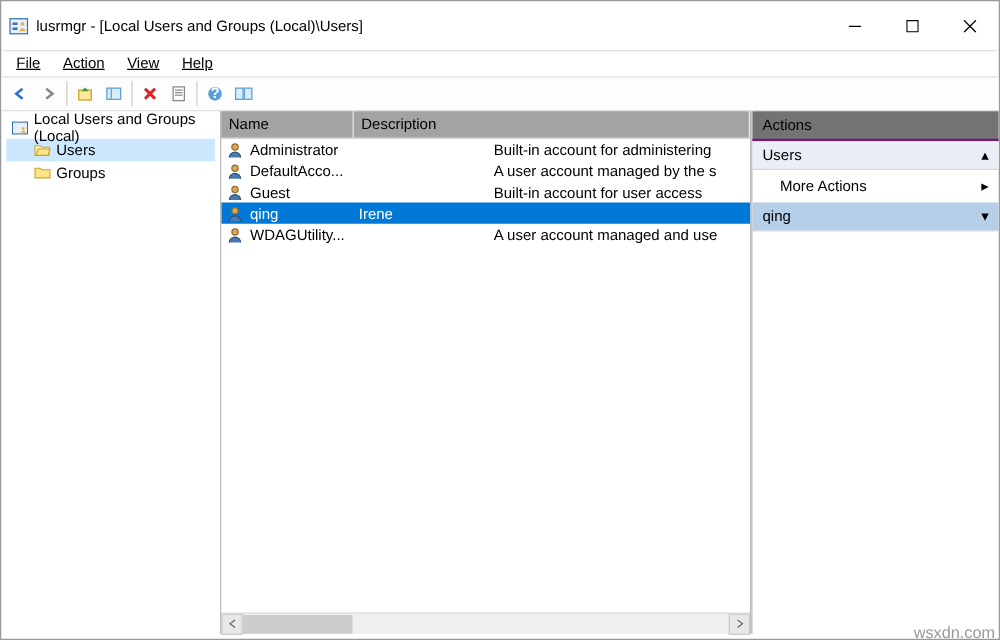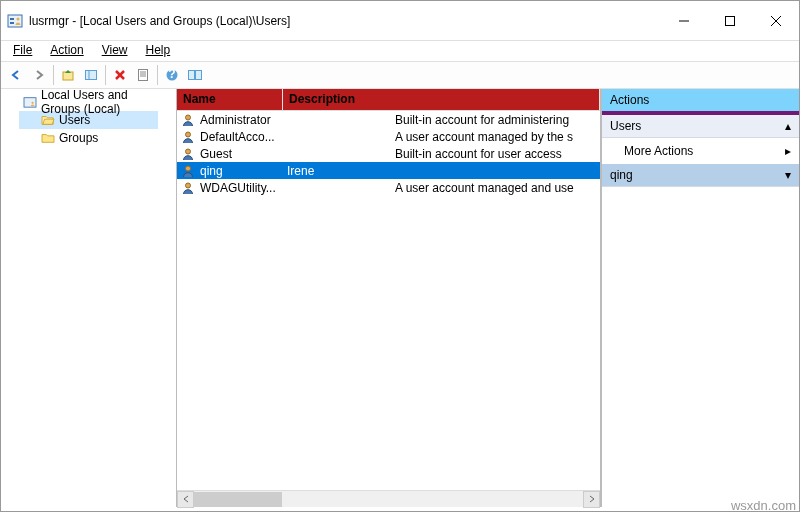--- a/index.html
+++ b/index.html
@@ -7,42 +7,42 @@
   .titlebar { height: 40px; display: flex; align-items: center; padding: 0 0 0 6px; border-bottom: 1px solid #e0e0e0; }
   .titlebar .app-icon { width: 16px; height: 16px; margin-right: 6px; }
   .titlebar .title { flex: 1; }
   .win-btn { width: 46px; height: 30px; display: flex; align-items: center; justify-content: center; }
   .menubar { height: 20px; display: flex; align-items: flex-end; padding: 2px 4px; gap: 2px; text-decoration: underline; }
   .menubar .menu-item { padding: 2px 8px; }
   .toolbar { height: 28px; display: flex; align-items: center; padding: 2px 4px; border-top: 1px solid #e0e0e0; border-bottom: 1px solid #e0e0e0; background: #fdfdfd; gap: 1px; }
   .tb-btn { width: 22px; height: 22px; display: flex; align-items: center; justify-content: center; border: 1px solid transparent; }
   .tb-sep { width: 1px; height: 20px; background: #ccc; margin: 0 2px; }
   .content { display: flex; height: calc(100% - 30px - 20px - 28px - 14px); }
-  .tree-pane { width: 176px; border-right: 1px solid #bbb; padding: 4px 18px; }
+  .tree-pane { width: 176px; border-right: 1px solid #bbb; padding: 4px 4px; }
   .tree-row { display: flex; align-items: center; height: 18px; padding-left: 4px; gap: 4px; }
   .tree-child { padding-left: 22px; }
   .tree-selected { background: #cce8ff; }
   .folder-icon { width: 14px; height: 12px; }
   .list-pane { flex: 1; border-right: 1px solid #bbb; display: flex; flex-direction: column; }
-  .list-header { display: flex; height: 22px; border-bottom: 1px solid #ddd; background: #b91c1c; font-weight: bold; }
+  .list-header { display: flex; height: 22px; border-bottom: 1px solid #ddd; background: #a3a3a3; }
   .list-header .col { padding: 3px 6px; border-right: 1px solid #e5e5e5; white-space: nowrap; overflow: hidden; }
   .col-name { width: 106px; }
   .col-full { width: 108px; }
   .col-desc { flex: 1; }
   .list-body { flex: 1; overflow: hidden; }
   .row { display: flex; height: 17px; align-items: center; }
   .row.selected { background: #0078d7; color: #fff; }
   .row .cell { padding: 0 2px 0 4px; white-space: nowrap; overflow: hidden; text-overflow: ellipsis; display: flex; align-items: center; gap: 5px; }
   .user-icon { width: 14px; height: 14px; flex-shrink: 0; }
   .hscroll { height: 17px; border-top: 1px solid #ddd; background: #f0f0f0; display: flex; align-items: center; }
   .hscroll .arrow { width: 17px; height: 17px; background: #e8e8e8; border: 1px solid #ccc; display:flex; align-items:center; justify-content:center;}
   .hscroll .track { flex: 1; height: 15px; position: relative; }
   .hscroll .thumb { position: absolute; left: 0; top: 0; height: 15px; width: 88px; background: #cdcdcd; }
   .action-pane { width: 198px; display: flex; flex-direction: column; border-left: 1px solid #bbb; }
-  .action-title { padding: 4px 8px; font-weight: 400; border-bottom: 4px solid #701a75; background: #7dd3fc; }
+  .action-title { padding: 4px 8px; font-weight: 400; border-bottom: 2px solid #701a75; background: #737373; }
   .action-group-hdr { background: #e9eef7; padding: 4px 8px; display: flex; justify-content: space-between; border-bottom: 1px solid #d4d9e4; }
   .action-group-hdr.sel { background: #b6cfe8; }
   .action-item { padding: 6px 8px 6px 22px; display: flex; justify-content: space-between; }
   .footer-brand { position: absolute; bottom: 0; right: 4px; font-size: 13px; color: #999; height: 14px; }
   svg { display: block; }
 </style>
 </head>
 <body>
 
 <div class="titlebar">

